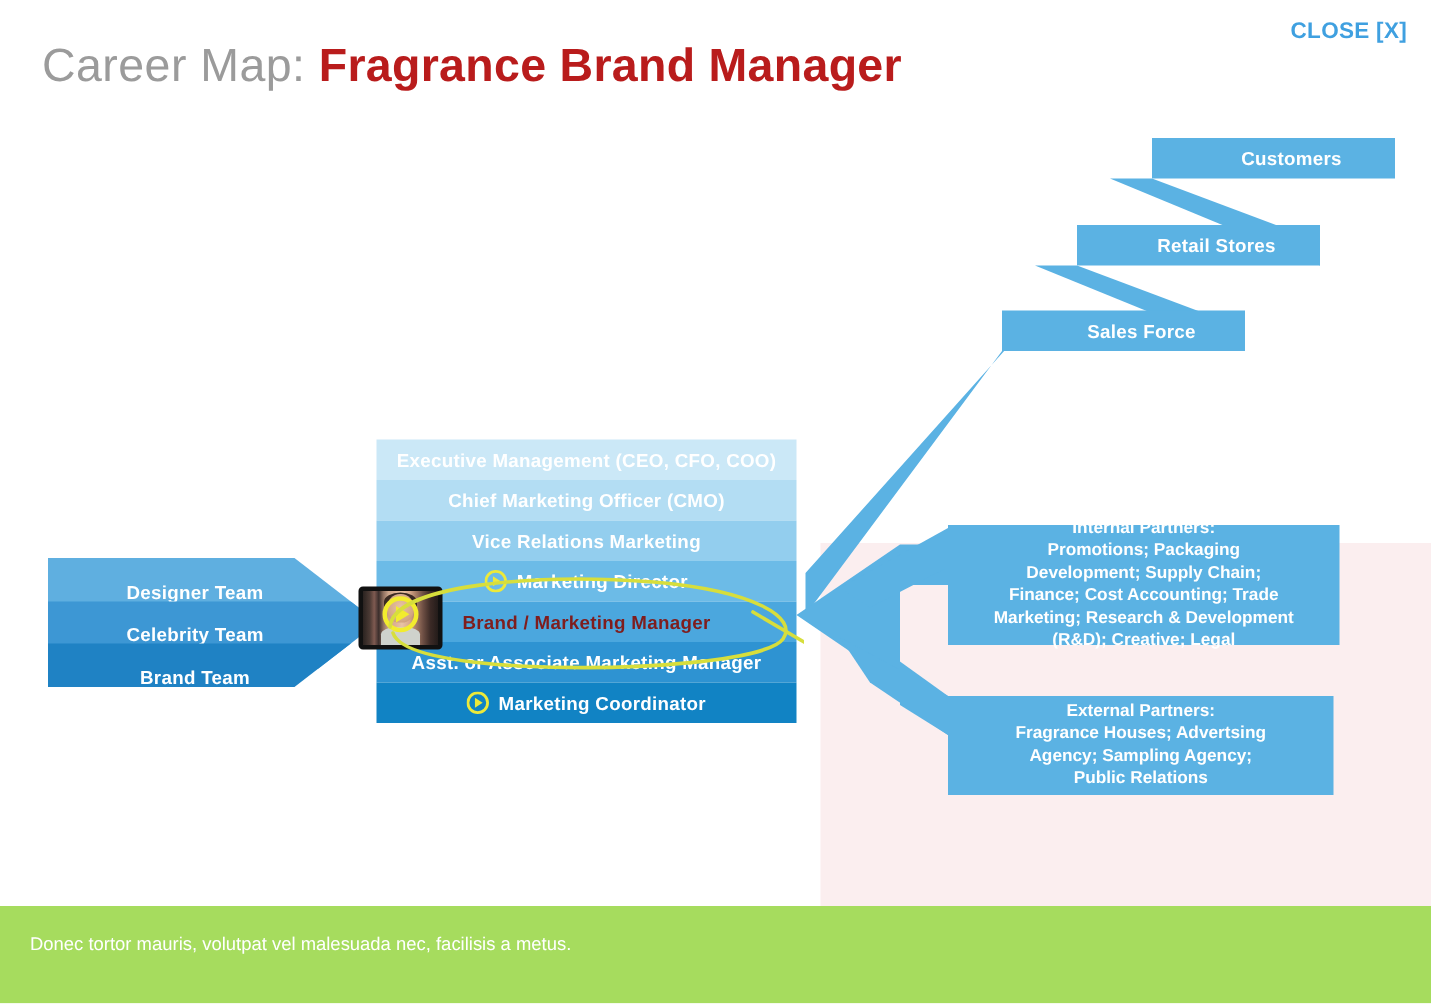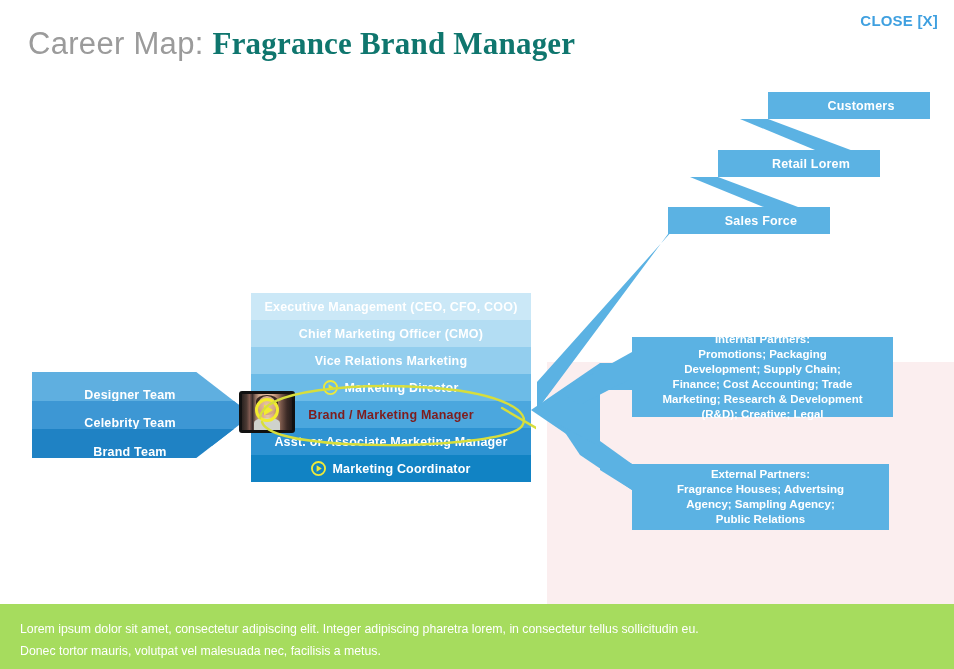--- a/index.html
+++ b/index.html
@@ -275,28 +275,28 @@
     <polygon points="600,363 632,363 632,390 600,390" fill="#5BB2E3"></polygon>
     <polygon points="560,392 632,352 632,378 580,405" fill="#5BB2E3"></polygon>
 
     <polygon points="560,425 632,464 632,490 580,455" fill="#5BB2E3"></polygon>
     <polygon points="600,441 632,464 632,490 600,470" fill="#5BB2E3"></polygon>
   </svg>
 
   <div id="close-link" style="color: rgb(63, 160, 224);">CLOSE [X]</div>
 
   <div id="title-block">
-    <span id="title-prefix" style="color: rgb(155, 155, 155);">Career Map: </span><span id="title-role" style="color: #0f766e; font-family: Liberation Serif, serif;">Fragrance Brand Manager</span>
+    <span id="title-prefix" style="color: rgb(155, 155, 155);">Career Map: </span><span id="title-role" style="color: #b91c1c;">Fragrance Brand Manager</span>
   </div>
 
   <div class="flowbox chain-box" id="box-customers" style="background: rgb(91, 178, 227);">Customers</div>
-  <div class="flowbox chain-box" id="box-retail" style="background: rgb(91, 178, 227);">Retail Lorem</div>
+  <div class="flowbox chain-box" id="box-retail" style="background: rgb(91, 178, 227);">Retail Stores</div>
   <div class="flowbox chain-box" id="box-salesforce" style="background: rgb(91, 178, 227);">Sales Force</div>
 
-  <div class="flowbox partner-box" id="box-internal" style="background: rgb(91, 178, 227);">
+  <div class="flowbox partner-box" id="box-internal" style="background: rgb(91, 178, 227); margin-top: 13px;">
     <div class="plines">Internal Partners:</div>
     <div class="plines">Promotions; Packaging</div>
     <div class="plines">Development; Supply Chain;</div>
     <div class="plines">Finance; Cost Accounting; Trade</div>
     <div class="plines">Marketing; Research &amp; Development</div>
     <div class="plines">(R&amp;D); Creative; Legal</div>
   </div>
 
   <div class="flowbox partner-box" id="box-external" style="background: rgb(91, 178, 227);">
     <div class="plines">External Partners:</div>
@@ -368,17 +368,16 @@
     <div class="thumb-body"></div>
     <span class="thumb-play">
       <svg width="26" height="26" viewBox="0 0 26 26" xmlns="http://www.w3.org/2000/svg">
         <circle cx="13" cy="13" r="10.5" fill="none" stroke="#F2EC2E" stroke-width="3"></circle>
         <polygon points="10,7.5 19,13 10,18.5" fill="#F2EC2E"></polygon>
       </svg>
     </span>
   </div>
 
   <div id="footer-bar" style="background: rgb(166, 220, 94);">
-    <p>Lorem ipsum dolor sit amet, consectetur adipiscing elit. Integer adipiscing pharetra lorem, in consectetur tellus sollicitudin eu.</p>
     <p>Donec tortor mauris, volutpat vel malesuada nec, facilisis a metus.</p>
   </div>
 
 </div>
 
 </body></html>

